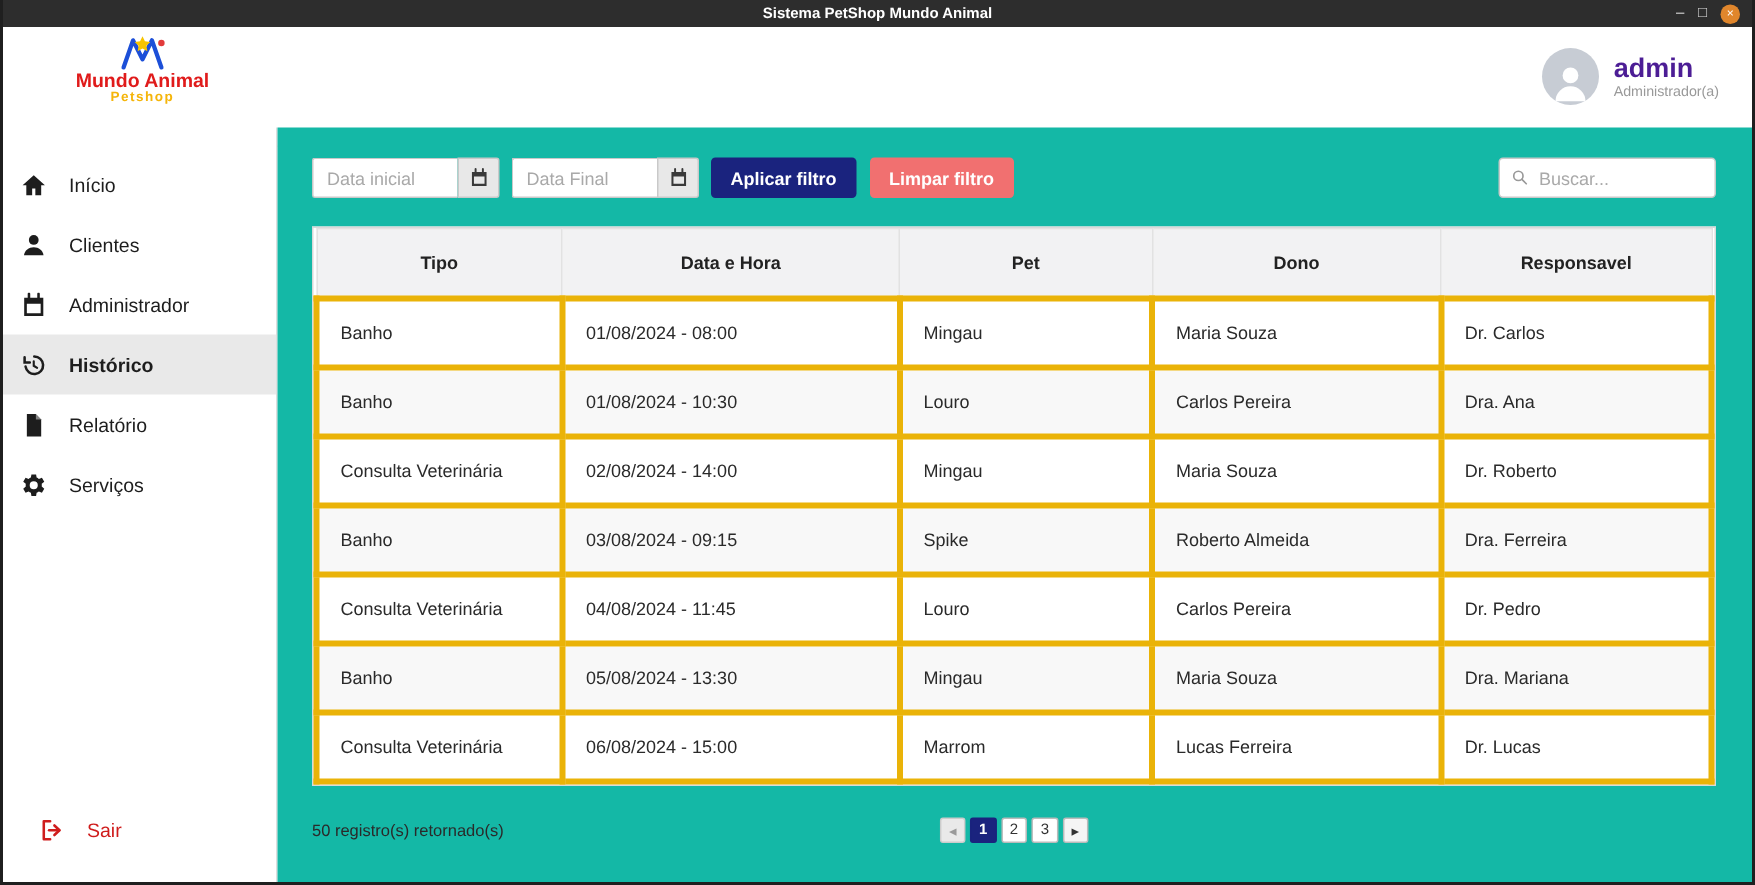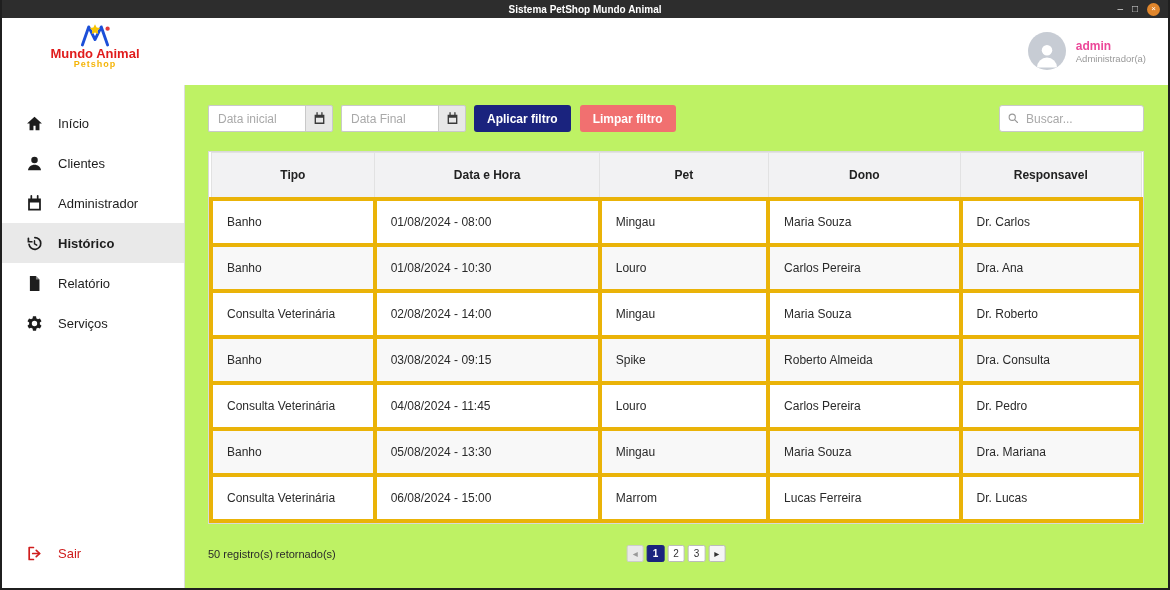--- a/index.html
+++ b/index.html
@@ -21,38 +21,38 @@
   .header { position: absolute; top: 18px; left: 0; right: 0; height: 80px; background: #fff;
             border-bottom: 1px solid #dcdcdc; }
   .logo { position: absolute; left: 38px; top: 5px; width: 110px; text-align: center; }
   .logo-mark { width: 36px; height: 24px; display: block; margin: 0 auto; }
   .logo-line1 { color: #e01b1b; font-weight: bold; font-size: 13px; line-height: 1.05; }
   .logo-line2 { color: #f5b50a; font-weight: bold; font-size: 9px; margin-top: -2px; letter-spacing: 1px; }
   .user { position: absolute; right: 22px; top: 14px; display: flex; align-items: center; gap: 10px; cursor: pointer; }
   .avatar { width: 38px; height: 38px; border-radius: 50%; background: #c7ccd4; overflow: hidden;
             display: flex; align-items: flex-end; justify-content: center; }
   .avatar svg { width: 30px; height: 30px; }
-  .user-name { font-size: 12px; font-weight: bold; color: #ec4899; }
+  .user-name { font-size: 18px; font-weight: bold; color: #4c1d95; }
   .user-role { font-size: 9.5px; color: #999; }
 
   
   .sidebar { position: absolute; top: 85px; left: 0; width: 183px; bottom: 0; background: #fff;
              border-right: 1px solid #ddd; }
   .side-menu { padding-top: 18px; }
-  .side-item { height: 40px; display: flex; align-items: center; gap: 15px; padding-left: 24px;
+  .side-item { height: 40px; display: flex; align-items: center; gap: 15px; padding-left: 12px;
                font-size: 13px; color: #1d1d1d; cursor: pointer; }
   .side-item.active { background: #e9e9e9; font-weight: bold; }
   .side-icon { width: 17px; height: 17px; display: inline-flex; color: #1d1d1d; flex: 0 0 auto; }
   .side-icon svg { width: 100%; height: 100%; }
   .side-logout { position: absolute; bottom: 26px; left: 0; width: 100%; display: flex; align-items: center;
                  gap: 15px; padding-left: 24px; color: var(--logout, #cf1d1d); font-size: 13px; cursor: pointer; }
   .side-logout .side-icon { color: var(--logout, #cf1d1d); }
 
   
-  .main { position: absolute; top: 85px; left: 183px; right: 0; bottom: 0; background: #bef264;
+  .main { position: absolute; top: 85px; left: 183px; right: 0; bottom: 0; background: #14b8a6;
           padding: 20px 24px 0 23px; }
 
   .filterbar { display: flex; align-items: center; }
   .input-group { display: flex; margin-right: 8px; }
   .date-input { width: 97px; height: 27px; border: 1px solid #c9c9c9; border-right: 0;
                 border-radius: 2px 0 0 2px; padding: 0 9px; font-size: 12px; color: #444;
                 background: #fff; outline: none; font-family: inherit; }
   .date-input::placeholder { color: #a9a9a9; }
   .cal-btn { width: 28px; height: 27px; border: 1px solid #c9c9c9; background: #e8e8e8;
              border-radius: 0 2px 2px 0; display: flex; align-items: center; justify-content: center;
@@ -265,21 +265,21 @@
               <td>02/08/2024 - 14:00</td>
               <td>Mingau</td>
               <td>Maria Souza</td>
               <td>Dr. Roberto</td>
             </tr>
             <tr>
               <td>Banho</td>
               <td>03/08/2024 - 09:15</td>
               <td>Spike</td>
               <td>Roberto Almeida</td>
-              <td>Dra. Consulta</td>
+              <td>Dra. Ferreira</td>
             </tr>
             <tr>
               <td>Consulta Veterinária</td>
               <td>04/08/2024 - 11:45</td>
               <td>Louro</td>
               <td>Carlos Pereira</td>
               <td>Dr. Pedro</td>
             </tr>
             <tr>
               <td>Banho</td>

